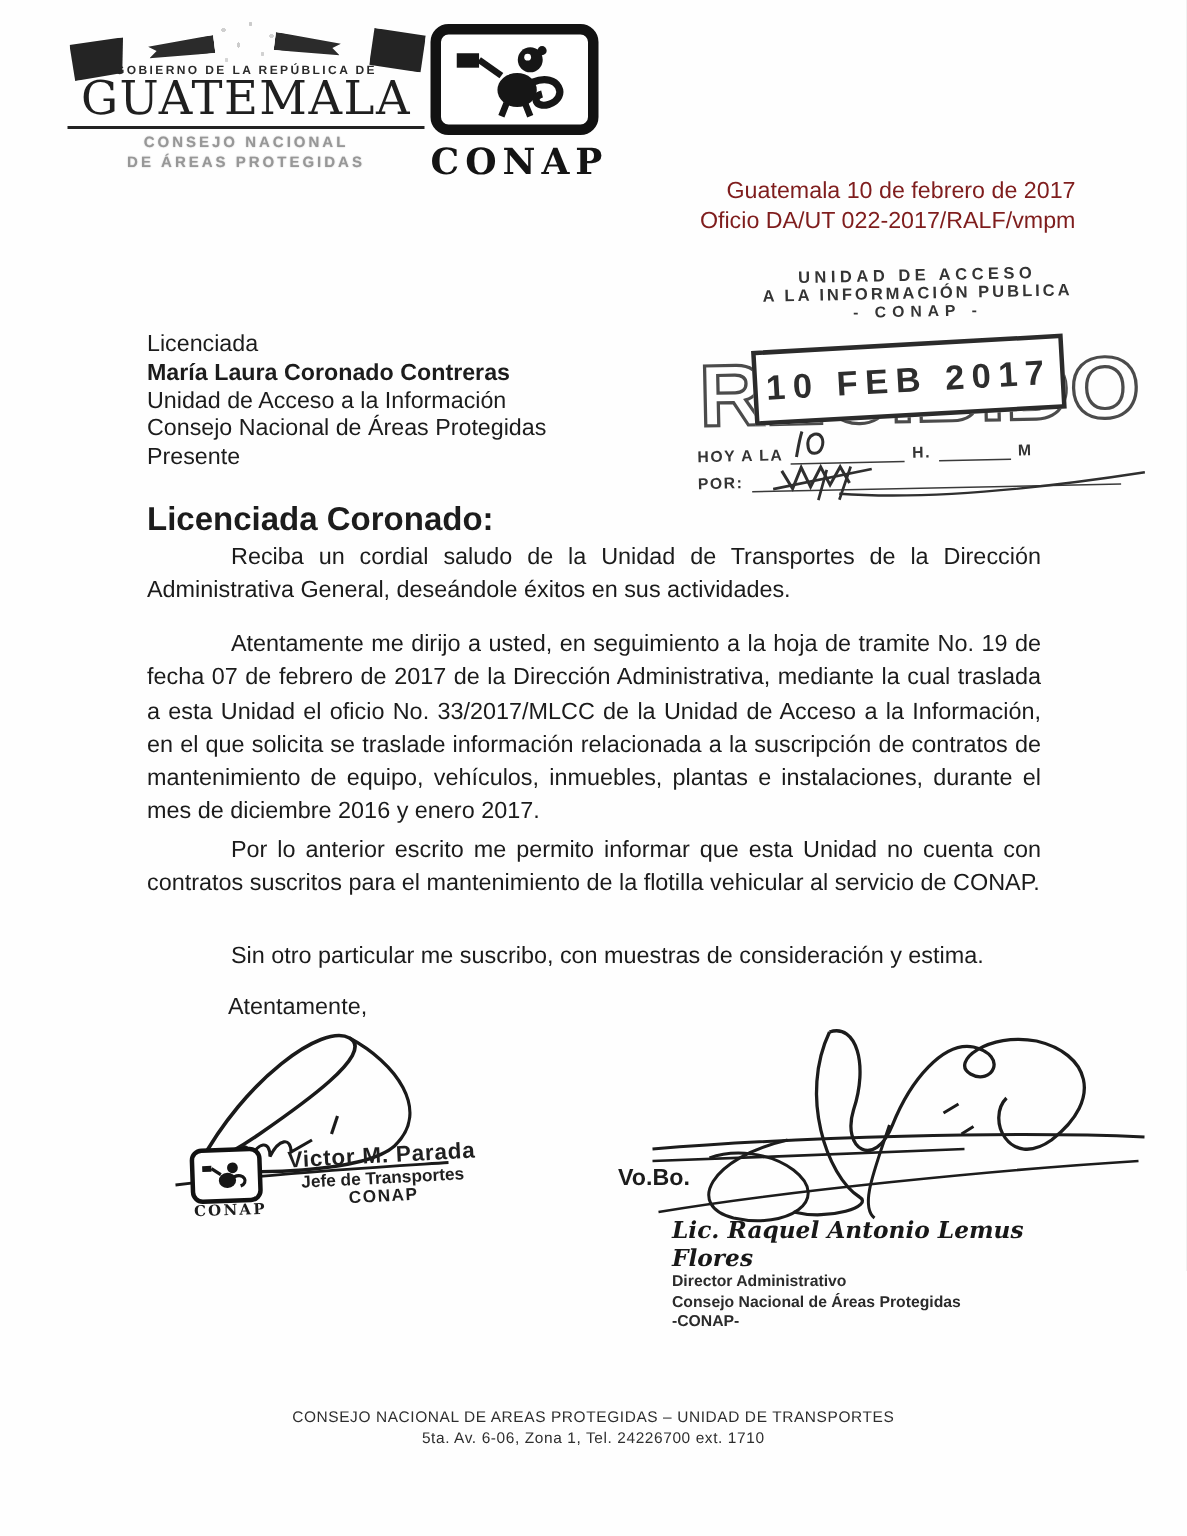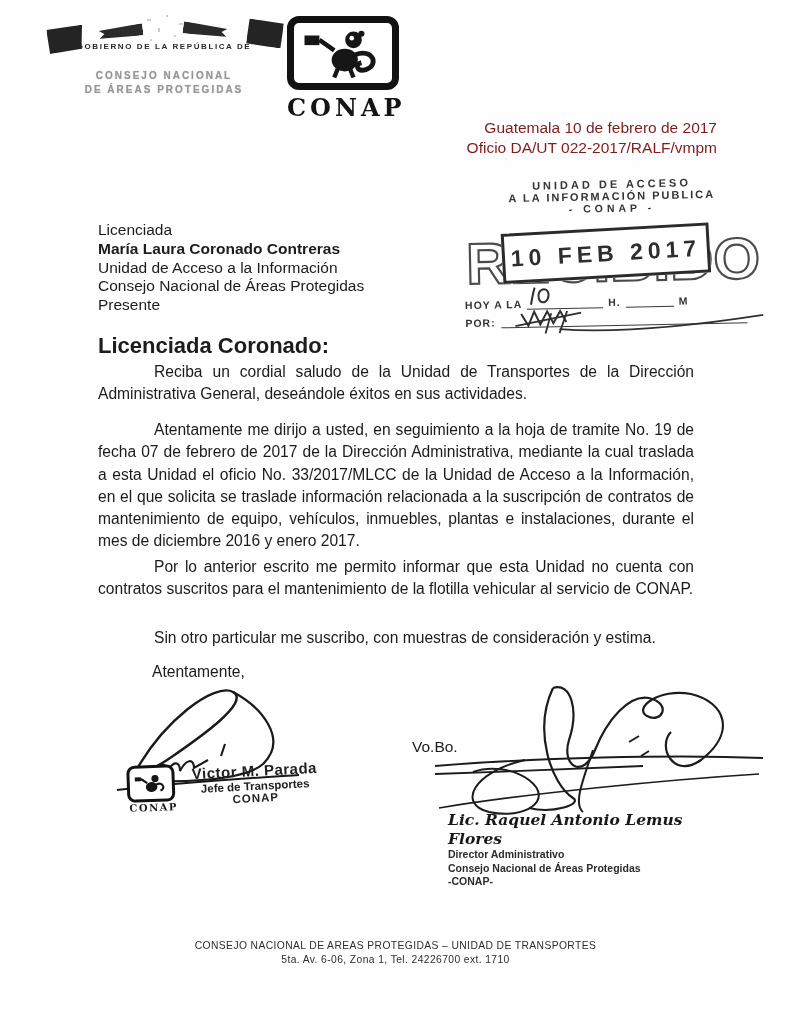--- a/index.html
+++ b/index.html
@@ -26,21 +26,21 @@
       radial-gradient(2px 2px at 30px 6px,#8f8f8f 60%,transparent 61%),
       radial-gradient(3px 2px at 44px 14px,#a3a3a3 60%,transparent 61%),
       radial-gradient(2px 3px at 22px 20px,#909090 60%,transparent 61%),
       radial-gradient(2px 2px at 38px 26px,#9c9c9c 60%,transparent 61%),
       radial-gradient(2px 2px at 14px 30px,#a5a5a5 60%,transparent 61%);
     filter:blur(.4px);
   }
   .gov-top { padding-top:34px; font-size:8px; font-weight:bold; letter-spacing:1.6px; color:#2a2a2a; }
   .gov-title { font-family:"DejaVu Serif", serif; font-size:31px; letter-spacing:1px; color:#1f1f1f;
                line-height:1.02; border-bottom:2.5px solid #222; padding-bottom:1px; }
-  .gov-sub { margin-top:18px; font-size:10px; font-weight:bold; letter-spacing:2px; color:#979797;
+  .gov-sub { margin-top:3px; font-size:10px; font-weight:bold; letter-spacing:2px; color:#979797;
              text-shadow:0 0 1px #b5b5b5; line-height:1.35; }
 
   
   .conap-logo { position:absolute; left:287px; top:16px; width:116px; text-align:center; }
   .monkey-box { width:112px; height:74px; border:7px solid #121212; border-radius:12px;
                 display:flex; align-items:center; justify-content:center; background:#fff; }
   .conap-word { margin-top:3px; font-family:"DejaVu Serif", serif; font-weight:bold;
                 font-size:24px; letter-spacing:4px; color:#141414; }
 
   
@@ -73,21 +73,21 @@
   .salutation { position:absolute; left:98px; top:333px; font-size:22px; font-weight:bold; }
   .para { position:absolute; left:98px; width:596px; font-size:15.6px; line-height:22.3px;
           text-align:justify; text-indent:56px; color:#1b1b1b; }
   .p1 { top:361px; } .p2 { top:419px; } .p3 { top:556px; } .p4 { top:627px; text-align:left; }
   .closing { position:absolute; left:152px; top:663px; font-size:15.6px; }
 
   
   .sig-svg { position:absolute; }
   .sig-left { left:103px; top:680px; width:235px; height:122px; }
   .sig-right { left:433px; top:680px; width:332px; height:140px; }
-  .vobo { position:absolute; left:412px; top:738px; font-size:15.5px; font-weight:normal; }
+  .vobo { position:absolute; left:412px; top:777px; font-size:15.5px; font-weight:bold; }
 
   .stamp-left-logo { position:absolute; left:127px; top:765px; width:52px; text-align:center;
                      transform:rotate(-2deg); }
   .mini-box { width:48px; height:37px; border:3.5px solid #121212; border-radius:8px;
               display:flex; align-items:center; justify-content:center; background:#fff; }
   .mini-word { font-size:10px; font-weight:bold; letter-spacing:1.5px; font-family:"DejaVu Serif", serif; }
   .stamp-left-text { position:absolute; left:180px; top:762px; width:150px; text-align:center;
                      transform:rotate(-3deg); color:#1f1f1f; }
   .sl-name { font-size:15px; font-weight:bold; letter-spacing:.5px; }
   .sl-role { font-size:11.5px; font-weight:bold; margin-top:1px; }
@@ -106,20 +106,21 @@
 
 <div class="page">
 
   <div class="gov-logo">
     <div class="flag flag-l"></div>
     <div class="flag flag-r"></div>
     <div class="ribbon ribbon-l"></div>
     <div class="ribbon ribbon-r"></div>
     <div class="quetzal-ghost"></div>
     <div class="gov-top">GOBIERNO DE LA REPÚBLICA DE</div>
+    <div class="gov-title">GUATEMALA</div>
     <div class="gov-sub">
       <span>CONSEJO NACIONAL</span><br>
       <span>DE ÁREAS PROTEGIDAS</span>
     </div>
   </div>
 
   <div class="conap-logo">
     <div class="monkey-box">
       <svg width="88" height="56" viewBox="0 0 100 64">
         <rect x="6" y="12" width="17" height="11" fill="#161616"></rect>

